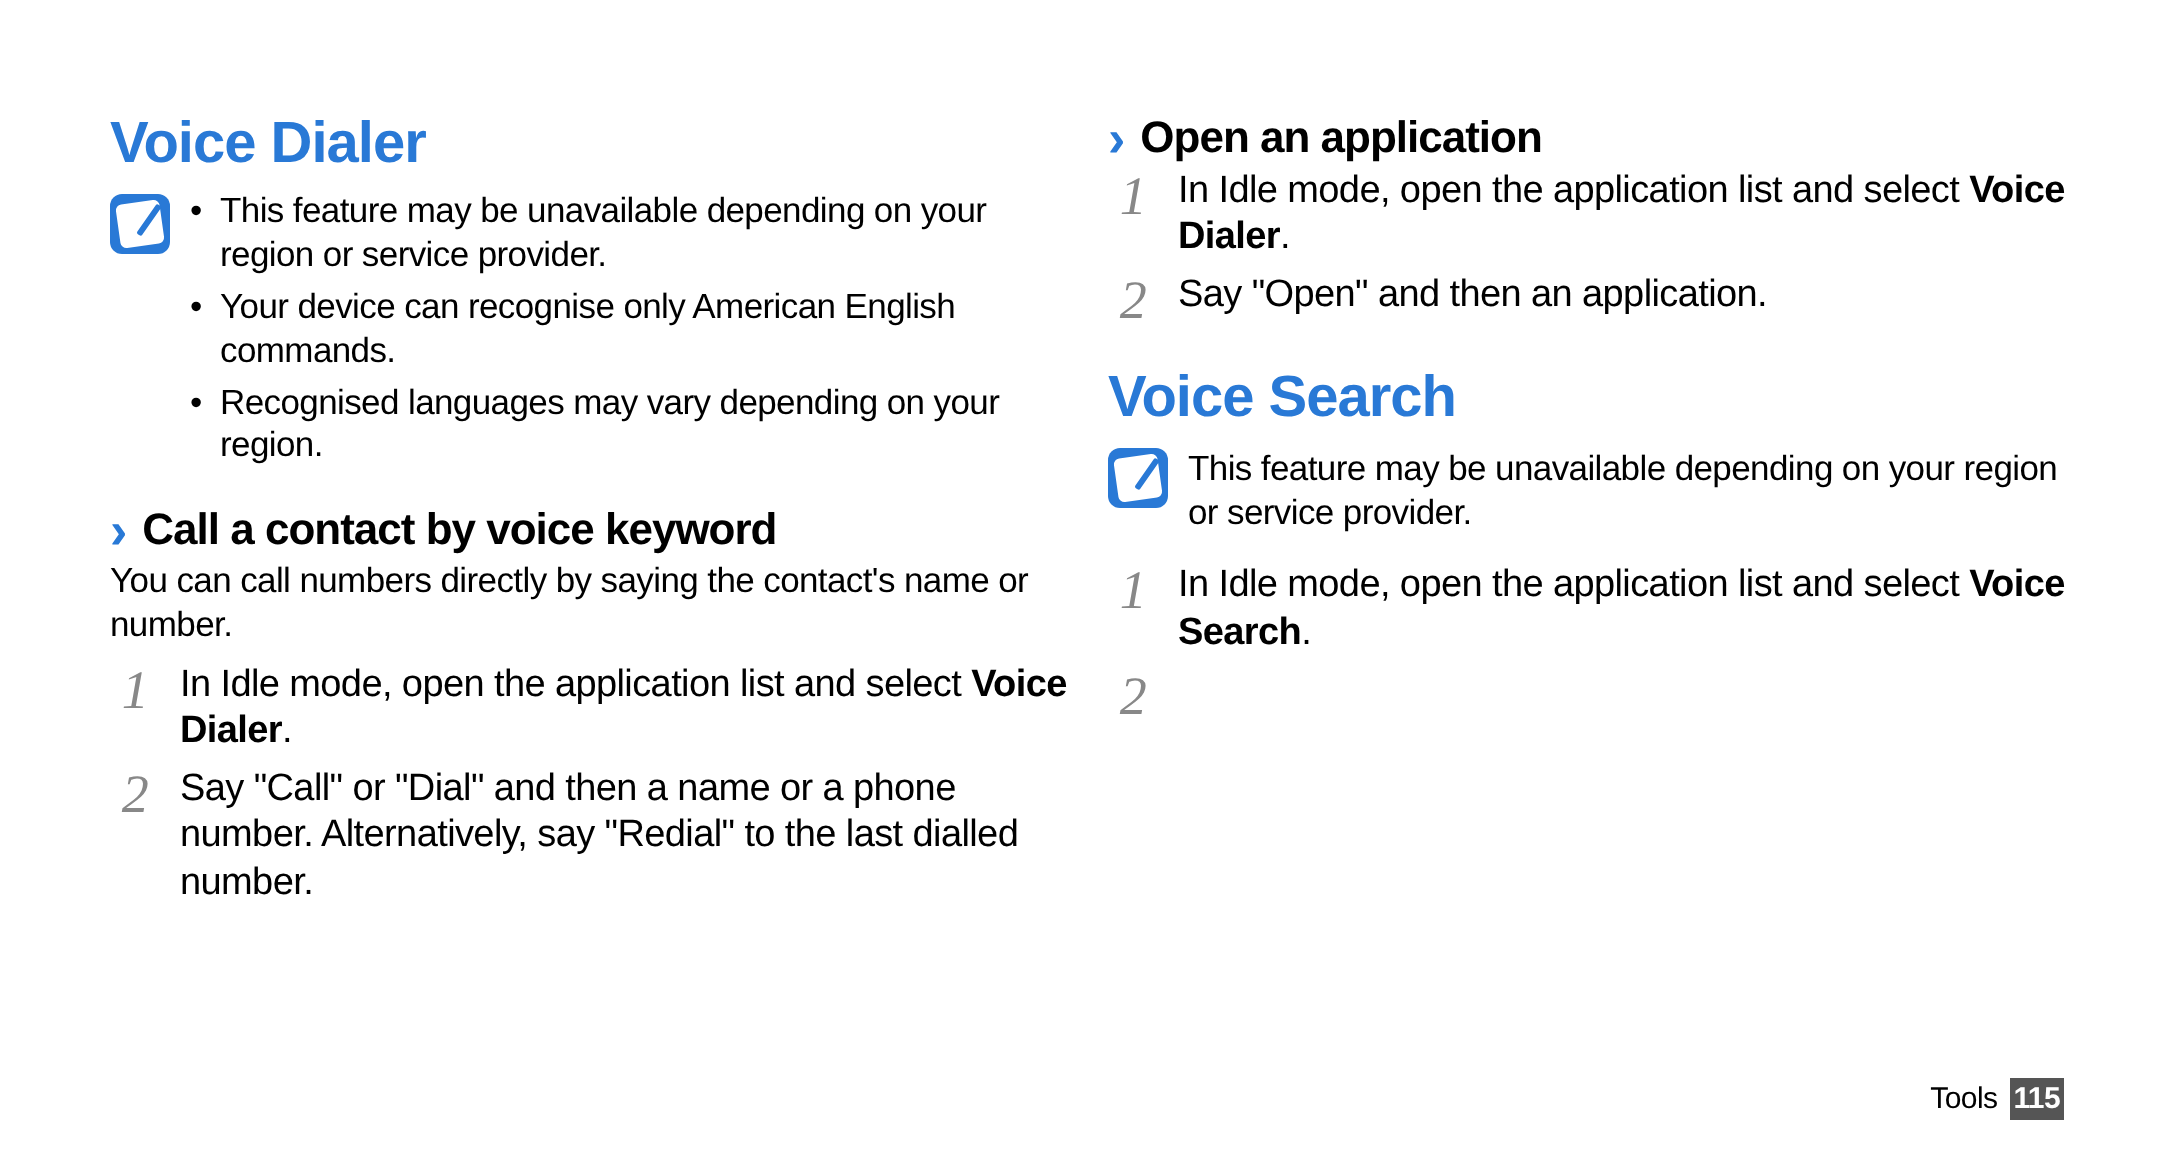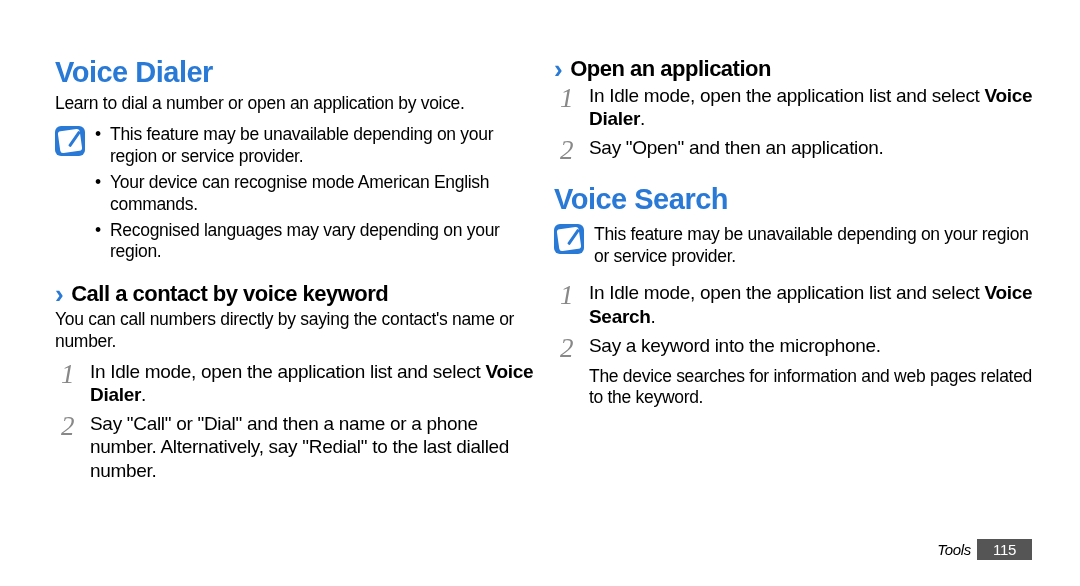--- a/index.html
+++ b/index.html
@@ -140,54 +140,53 @@
     strong { font-weight: bold; }
     .footer {
       position: absolute;
       bottom: 26px;
       right: 48px;
       display: flex;
       align-items: center;
       gap: 6px;
     }
     .footer-label {
-      font-style: italic;
       font-size: 15px;
       color: #000;
     }
     .footer-page {
       background: #555;
       color: #fff;
       font-size: 15px;
-      padding: 2px 16px;
+      padding: 2px 2px;
+      font-weight: bold;
     }
     .mt-big { margin-top: 20px; }
   </style>
 </head>
 <body>
 
 <div class="page">
 
   <div class="col">
 
     <div class="h1">Voice Dialer</div>
-    <div class="lead">Learn to dial a number or open an application by voice.</div>
 
     <div class="note-box">
       <div class="note-icon">
           <div class="pen"></div>
         </div>
       <div class="note-bullets">
         <div class="bullet">
             <span class="dot">•</span>
             <span>This feature may be unavailable depending on your region or service provider.</span>
           </div>
         <div class="bullet">
             <span class="dot">•</span>
-            <span>Your device can recognise mode American English commands.</span>
+            <span>Your device can recognise only American English commands.</span>
           </div>
         <div class="bullet">
             <span class="dot">•</span>
             <span>Recognised languages may vary depending on your region.</span>
           </div>
       </div>
     </div>
 
     <div class="h2">
       <span class="chev">›</span>
@@ -239,23 +238,21 @@
 
     <div class="step">
       <div class="step-num">1</div>
       <div class="step-body">
         <span>In Idle mode, open the application list and select </span><strong>Voice Search</strong><span>.</span>
       </div>
     </div>
 
     <div class="step">
       <div class="step-num">2</div>
-      <div class="step-body">Say a keyword into the microphone.</div>
-    </div>
-    <div class="step-cont">The device searches for information and web pages related to the keyword.</div>
+    </div>
 
   </div>
 </div>
 
 <div class="footer">
   <span class="footer-label">Tools</span>
   <span class="footer-page">115</span>
 </div>
 
 </body></html>

